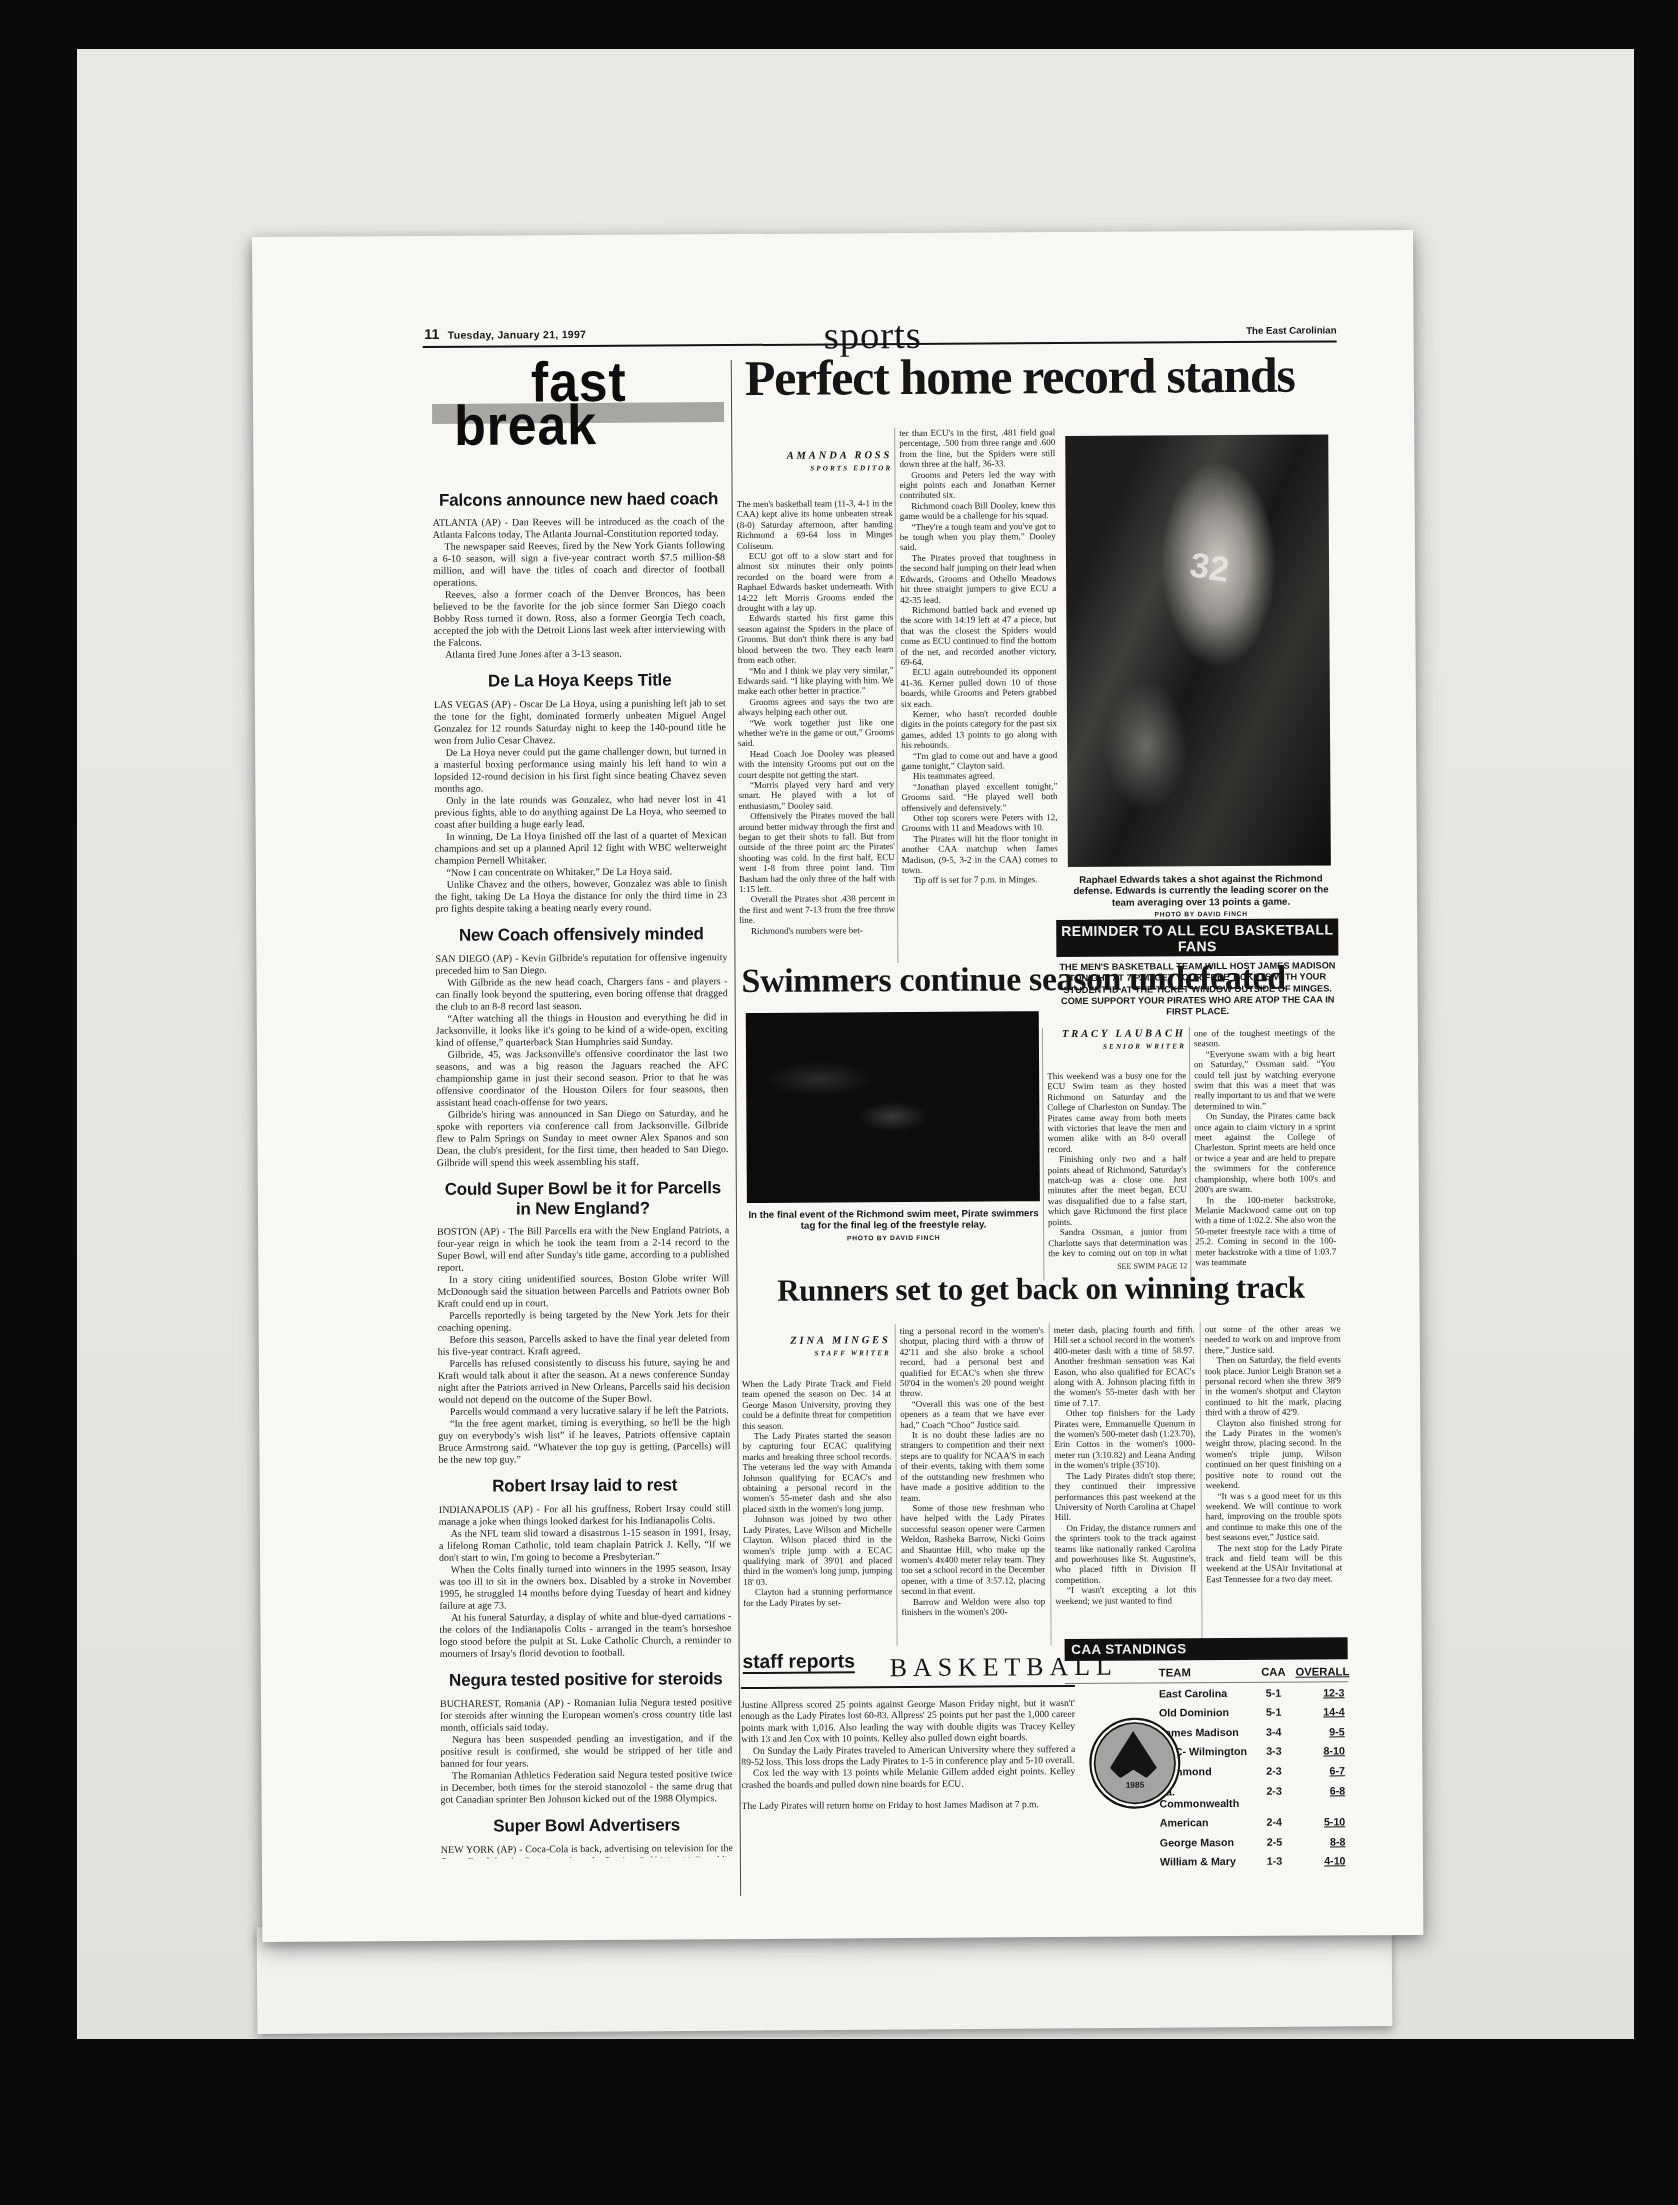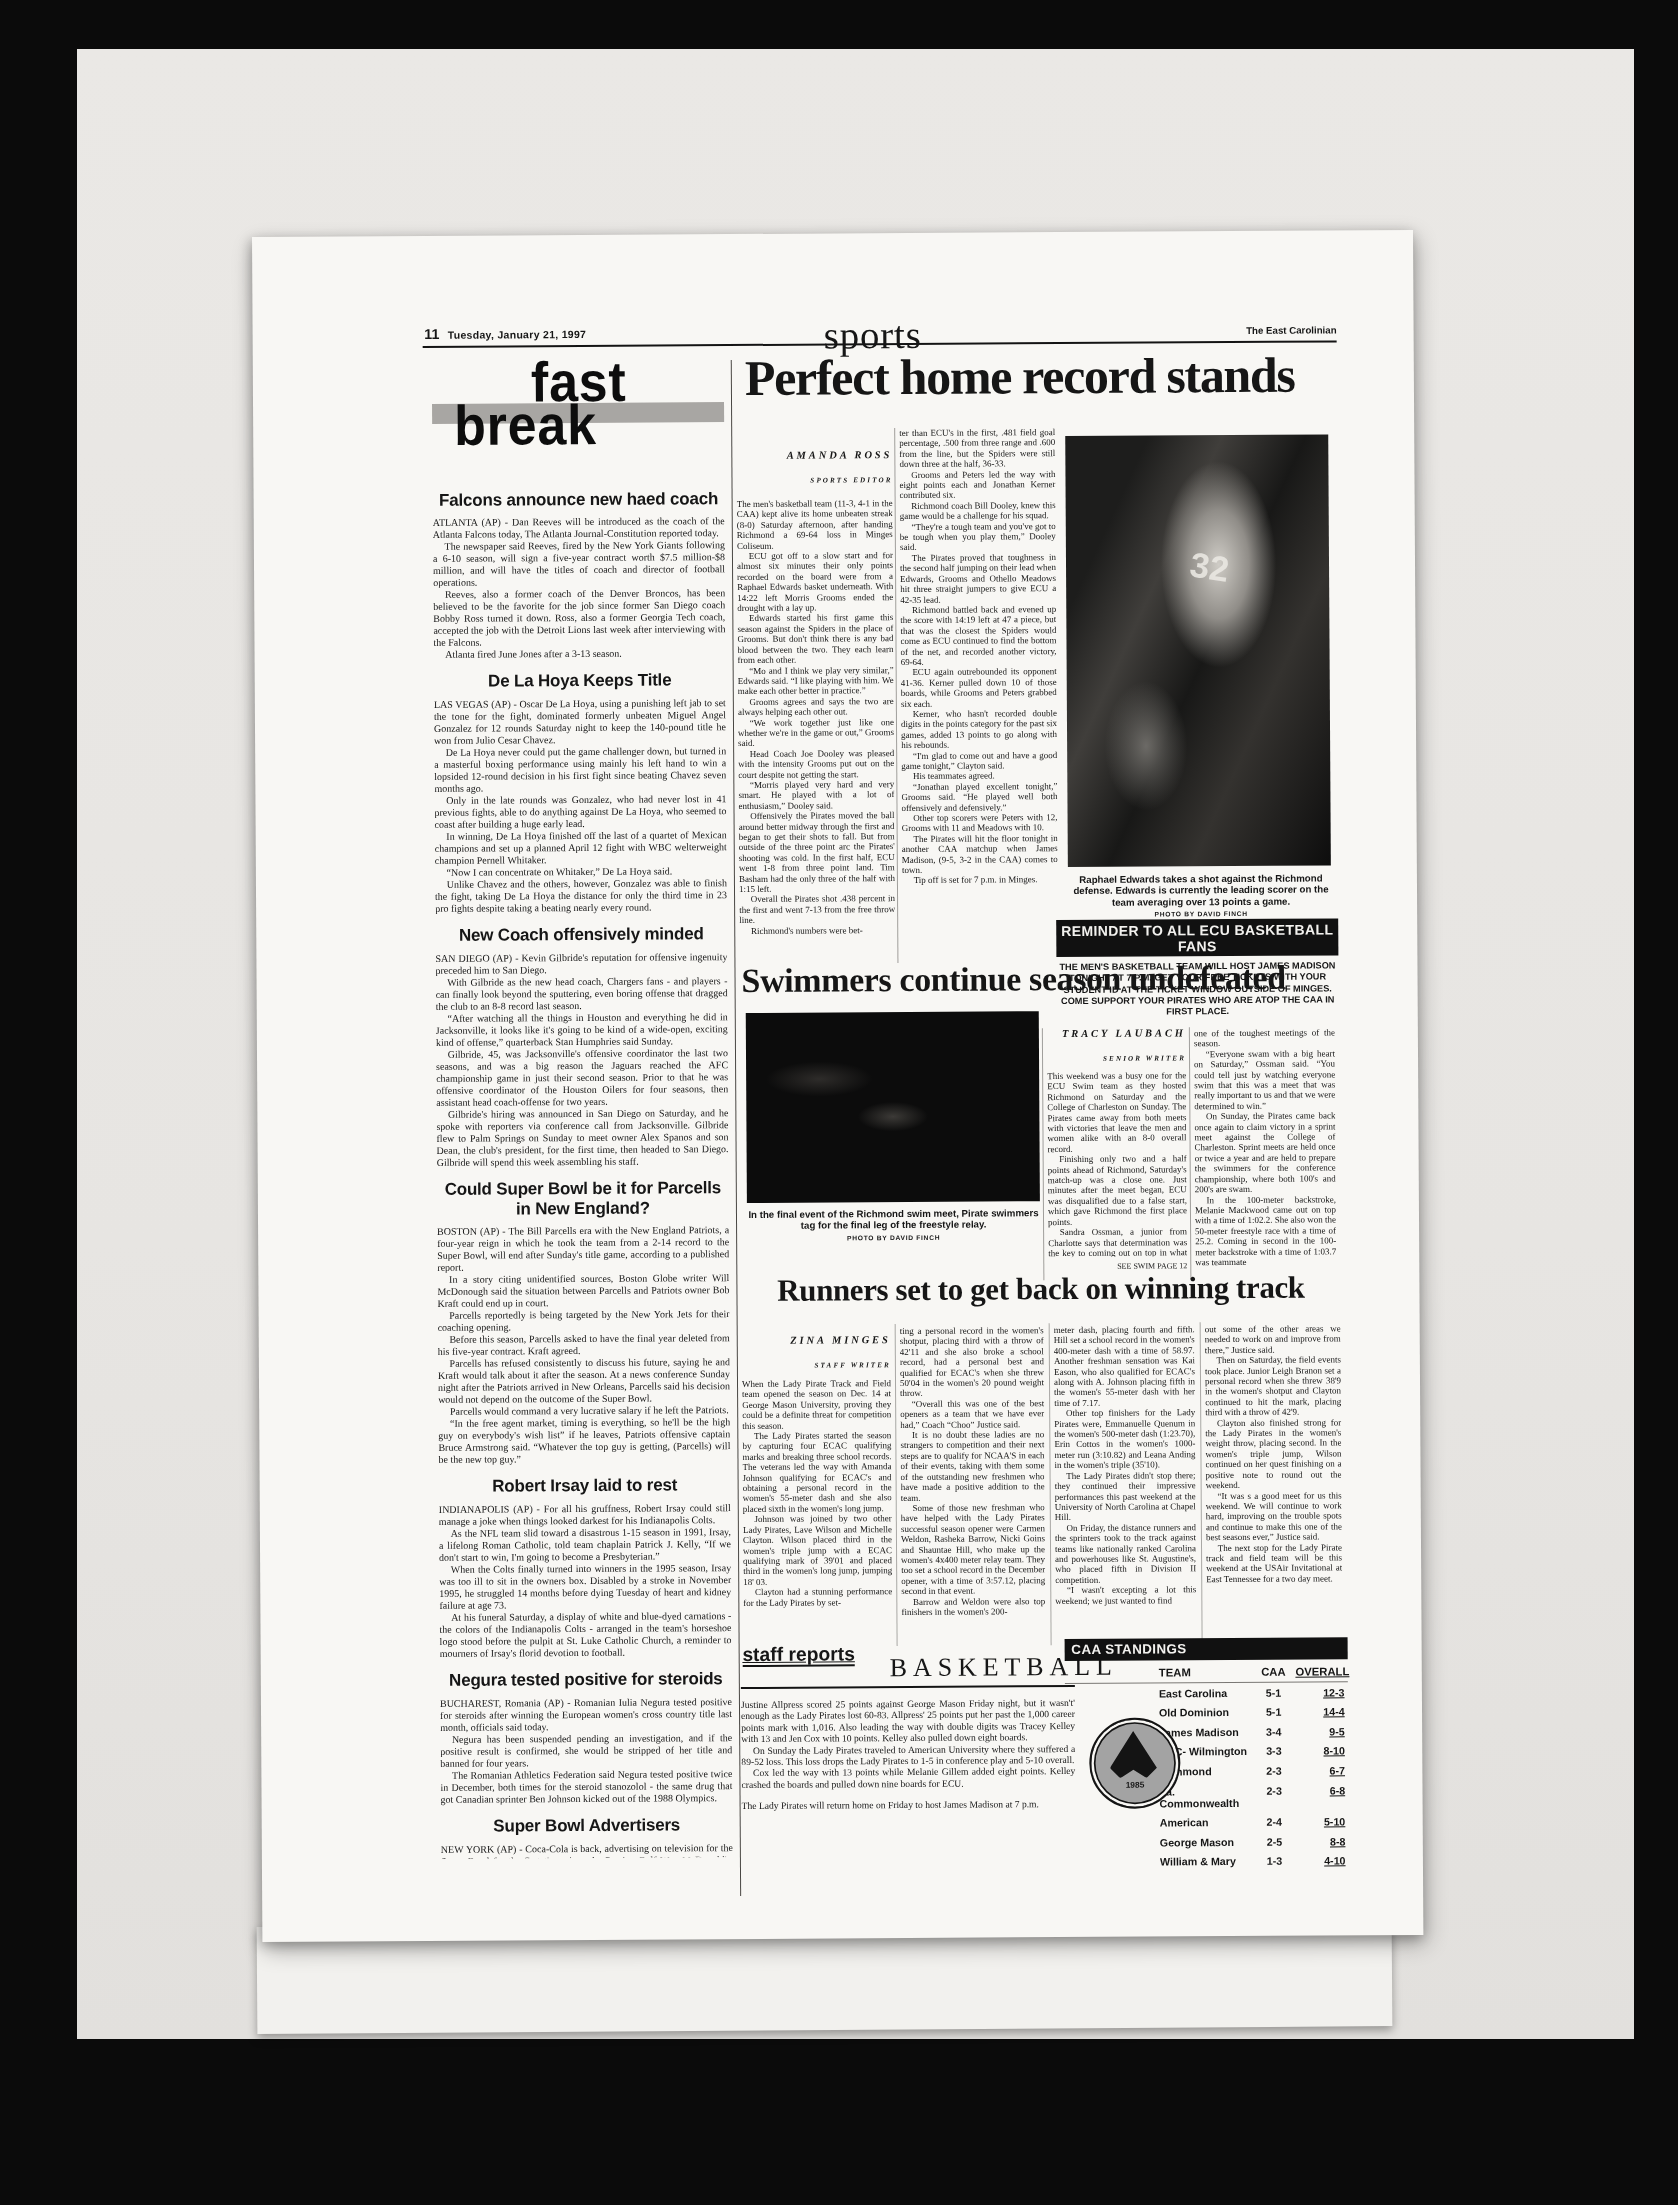--- a/index.html
+++ b/index.html
@@ -38,21 +38,21 @@
   .paras p{margin:0;text-indent:11.7px;}
   .paras p:first-child{text-indent:0;}
 
   .vrule{width:0.8px;background:#4a4844;}
 
   
   .headline-1{left:492px;top:119px;width:592px;font-size:50px;font-weight:bold;
        letter-spacing:-1.3px;line-height:1;white-space:nowrap;}
   .byline{text-align:right;font-family:"Liberation Serif",serif;font-style:italic;}
   .by-name{font-size:10.5px;letter-spacing:2.9px;font-weight:bold;}
-  .by-title{font-size:7.1px;letter-spacing:2.1px;font-weight:bold;margin-top:16px;}
+  .by-title{font-size:7.1px;letter-spacing:2.1px;font-weight:bold;margin-top:4px;}
   .newscol{font-size:9px;line-height:10.4px;text-align:justify;overflow:hidden;}
 
   .photo{background:#161616;overflow:hidden;}
   .photo-basketball{left:812px;top:204px;width:263px;height:431px;
        background:
          radial-gradient(ellipse 80px 143px at 58% 30%,#cfccc6 0%,#908d88 38%,rgba(20,20,20,0) 72%),
          radial-gradient(ellipse 59px 92px at 30% 72%,#6c6a66 0%,rgba(20,20,20,0) 70%),
          linear-gradient(115deg,#1d1d1c 18%,#403e3b 34%,#181817 52%,#34322f 70%,#0d0d0d 100%);}
   .jersey-num{position:absolute;left:47%;top:26%;transform:rotate(9deg);
        font-family:"Liberation Sans",sans-serif;font-weight:900;font-size:35px;color:#e9e7e2;opacity:.9;}
@@ -76,22 +76,22 @@
          radial-gradient(ellipse 76px 25px at 25% 35%,#2e2c2a 0%,rgba(10,10,10,0) 70%),
          #0c0c0c;}
   .see-swim{font-family:"Liberation Serif",serif;font-size:8px;text-align:right;}
 
   
   .headline-3{left:483px;top:1039px;width:599px;font-size:31px;font-weight:bold;
        text-align:center;letter-spacing:-0.4px;white-space:nowrap;}
 
   
   .staff-head{left:480px;top:1418px;width:334px;height:35px;border-bottom:2.1px solid #141414;}
-  .staff-label{position:absolute;left:1.7px;bottom:20px;font-family:"Liberation Sans",sans-serif;
-       font-weight:bold;font-size:19.3px;border-bottom:2.5px double #141414;line-height:1.05;text-decoration:underline;}
+  .staff-label{position:absolute;left:1.7px;bottom:13px;font-family:"Liberation Sans",sans-serif;
+       font-weight:bold;font-size:19.3px;border-bottom:2.5px double #141414;line-height:1.05;}
   .staff-title{position:absolute;left:149px;bottom:3.4px;font-size:26px;letter-spacing:5.9px;}
   .staff-body{left:480px;top:1465px;width:334px;height:168px;font-size:9.6px;line-height:11.4px;
        text-align:justify;overflow:hidden;}
   .staff-body p:last-child{text-indent:0;margin-top:10px;}
 
   
   .standings{left:804px;top:1407px;width:283px;}
   .st-bar{background:#111;color:#f3f2ef;font-family:"Liberation Sans",sans-serif;font-weight:bold;
        font-size:13.4px;padding:3.4px 6.7px;letter-spacing:0.4px;}
   .st-table{position:relative;font-family:"Liberation Sans",sans-serif;font-weight:bold;}

